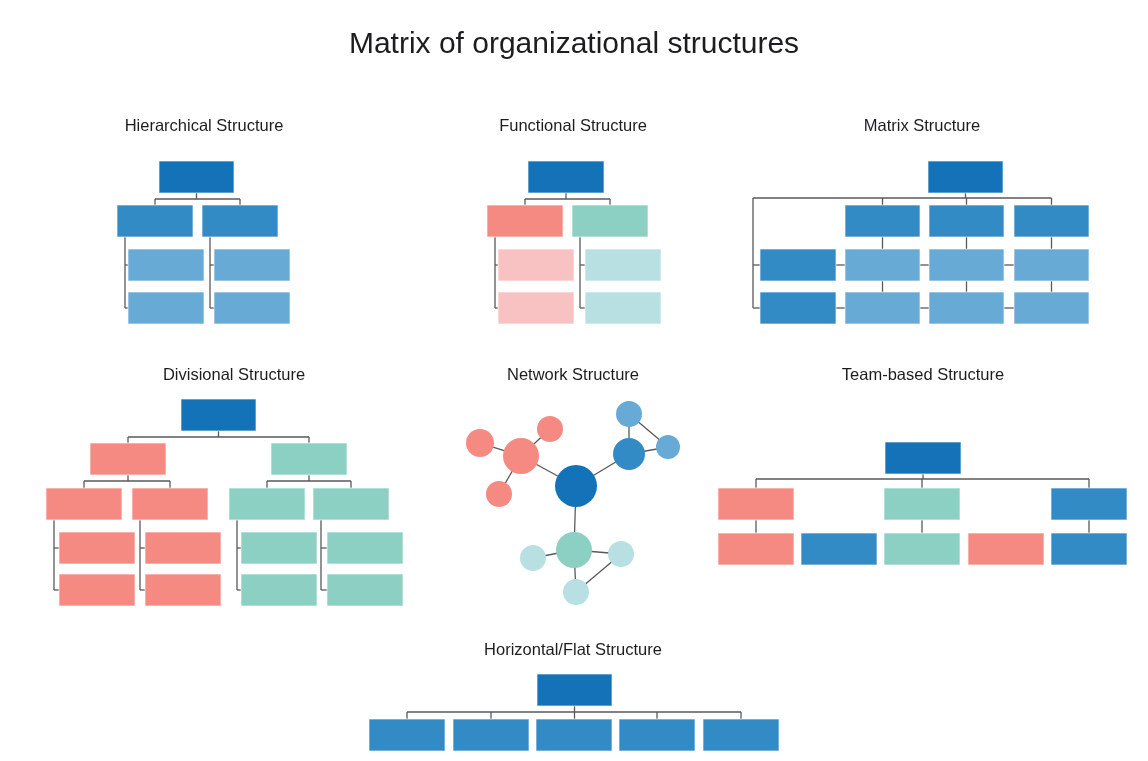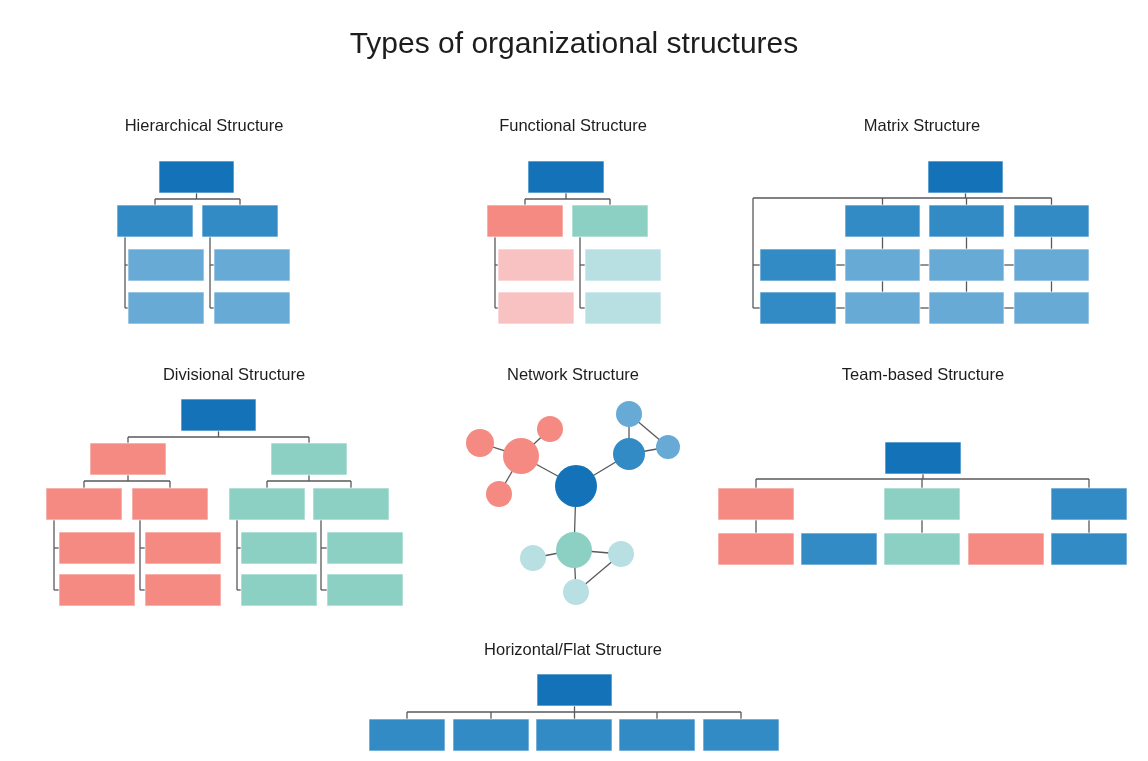--- a/index.html
+++ b/index.html
@@ -24,21 +24,21 @@
   .diagram-title{
     font-size:16.5px;
     font-weight:500;
     fill:#1d1d1f;
     font-family:"Liberation Sans","DejaVu Sans",sans-serif;
   }
 </style>
 </head>
 <body>
 
-<h1 class="main-title">Types of organizational structures</h1>
+<h1 class="main-title">Matrix of organizational structures</h1>
 
 <svg id="diagram-canvas" width="1148" height="761" viewBox="0 0 1148 761" xmlns="http://www.w3.org/2000/svg">
     <g>
       <polyline points="196.5,193 196.5,199" fill="none" stroke="#58595b" stroke-width="1.3"></polyline>
       <polyline points="155,199 240,199" fill="none" stroke="#58595b" stroke-width="1.3"></polyline>
       <polyline points="155,199 155,205" fill="none" stroke="#58595b" stroke-width="1.3"></polyline>
       <polyline points="240,199 240,205" fill="none" stroke="#58595b" stroke-width="1.3"></polyline>
       <polyline points="125,237 125,308" fill="none" stroke="#58595b" stroke-width="1.3"></polyline>
       <polyline points="125,265 128,265" fill="none" stroke="#58595b" stroke-width="1.3"></polyline>
       <polyline points="125,308 128,308" fill="none" stroke="#58595b" stroke-width="1.3"></polyline>

